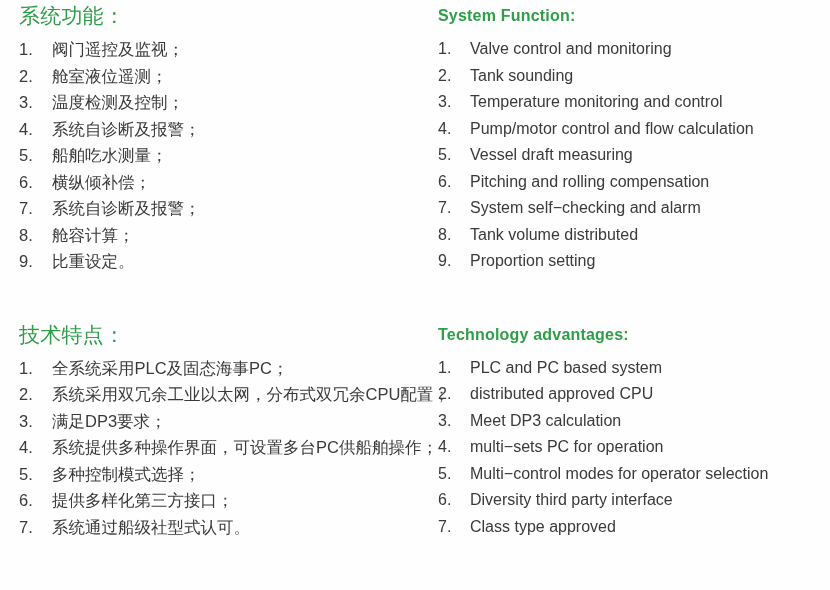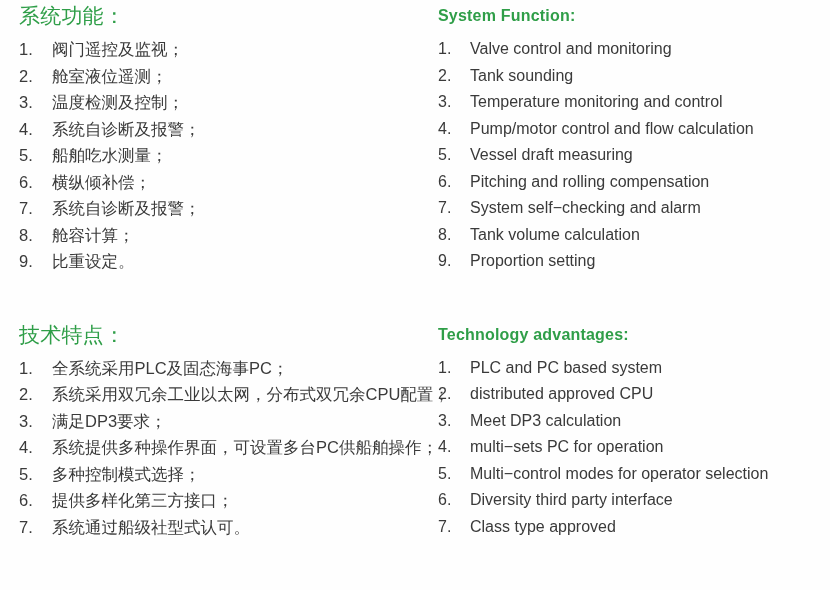--- a/index.html
+++ b/index.html
@@ -152,21 +152,21 @@
       <li class="item">
           <span class="num">6.</span>
           <div class="txt"><span class="ln">Pitching and rolling compensation</span></div>
         </li>
       <li class="item">
           <span class="num">7.</span>
           <div class="txt"><span class="ln">System self−checking and alarm</span></div>
         </li>
       <li class="item">
           <span class="num">8.</span>
-          <div class="txt"><span class="ln">Tank volume calculation</span></div>
+          <div class="txt"><span class="ln">Tank volume distributed</span></div>
         </li>
       <li class="item">
           <span class="num">9.</span>
           <div class="txt"><span class="ln">Proportion setting</span></div>
         </li>
     </ul>
   </div>
 
   <div class="section">
     <h2 class="heading">Technology advantages:</h2>

